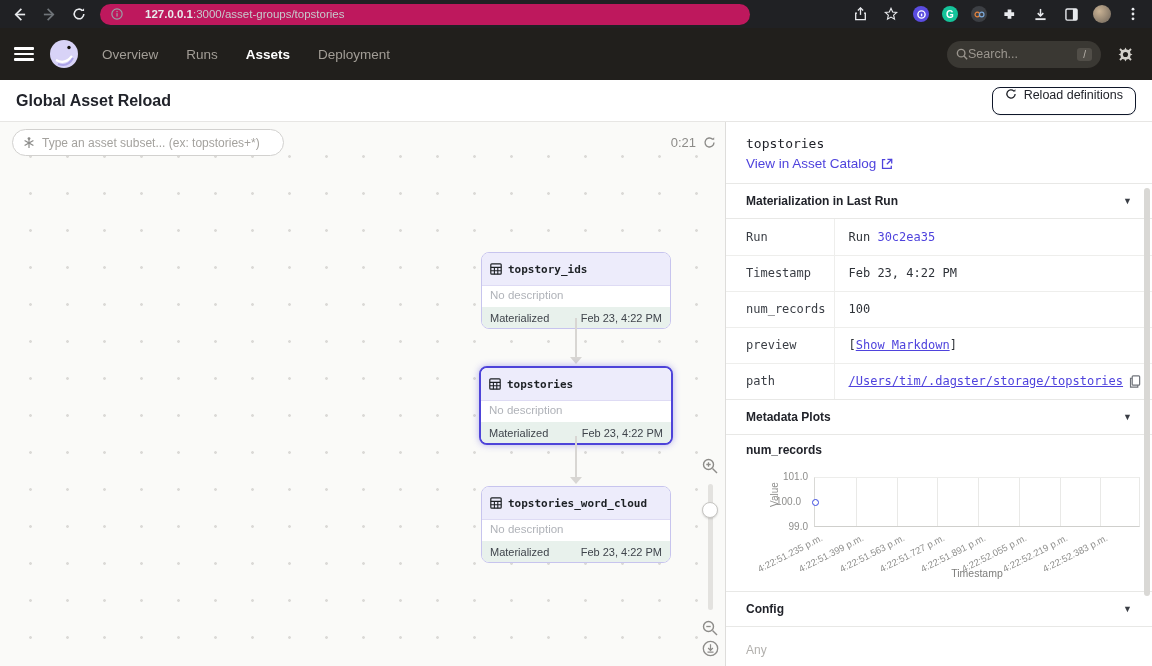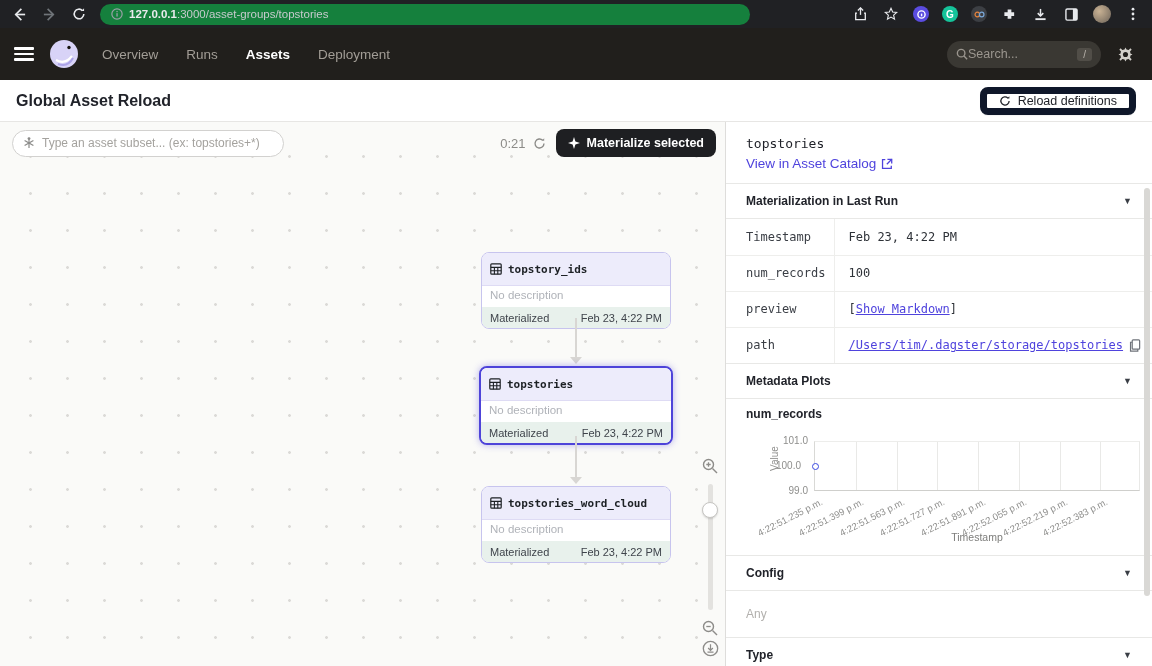--- a/index.html
+++ b/index.html
@@ -3,42 +3,42 @@
 <meta charset="utf-8">
 <style>
   * { box-sizing: border-box; margin: 0; padding: 0; }
   html,body { width:1152px; height:666px; overflow:hidden; }
   body { font-family:"Liberation Sans",sans-serif; background:#fff; position:relative; }
   svg { display:block; }
 
   
   .chrome { height:28px; background:#202124; display:flex; align-items:center; padding:0 10px; gap:12px; }
   .chrome-btn { width:18px; height:18px; display:flex; align-items:center; justify-content:center; flex:none; }
-  .urlbar { flex:1; max-width:650px; height:21px; background:#15803d; border-radius:11px; display:flex; align-items:center; gap:6px; padding:0 11px; color:#e8eaed; font-size:11.5px; }
+  .urlbar { flex:1; max-width:650px; height:21px; background:#be185d; border-radius:11px; display:flex; align-items:center; gap:22px; padding:0 11px; color:#e8eaed; font-size:11.5px; }
   .url-host { color:#e8eaed; font-weight:700; }
   .url-path { color:#c7cacd; }
   .chrome-right { display:flex; align-items:center; gap:13px; margin-left:auto; }
   .ext-dot { width:16px; height:16px; border-radius:50%; display:flex; align-items:center; justify-content:center; font-size:10px; font-weight:700; color:#fff; flex:none; }
   .avatar { width:18px; height:18px; border-radius:50%; background:radial-gradient(circle at 35% 35%, #c9b294, #6b6258); flex:none; }
 
   
   .dagnav { height:52px; background:#211f1c; display:flex; align-items:center; padding:0 14px; }
   .hamburger { width:20px; display:flex; flex-direction:column; gap:3px; margin-right:14px; cursor:pointer; }
   .hamburger i { height:2.5px; background:#fff; border-radius:1px; display:block; }
   .navlinks { display:flex; gap:28px; margin-left:22px; font-size:13.5px; }
   .navlink { color:#a29d96; cursor:pointer; }
   .navlink.active { color:#fff; font-weight:700; }
   .dag-search { margin-left:auto; width:154px; height:27px; background:#3a3833; border-radius:14px; display:flex; align-items:center; gap:0; padding:0 9px; color:#9b968f; font-size:12.5px; }
   .slash-badge { margin-left:auto; background:#514e48; color:#b7b2ab; border-radius:3px; font-size:10px; padding:1px 6px; }
   .gearbtn { margin-left:16px; margin-right:4px; }
 
   
   .pagehead { height:42px; background:#fff; border-bottom:1px solid #e7e6e4; display:flex; align-items:center; justify-content:space-between; padding:0 16px 0 16px; }
   .pagetitle { font-size:16px; font-weight:700; color:#21232a; }
-  .reload-btn { display:flex; align-items:center; gap:7px; height:28px; padding:0 12px; border:7px solid #0f172a; border-radius:8px; background:#fff; font-size:12.5px; color:#21232a; cursor:pointer; box-shadow:0 1px 1px rgba(0,0,0,.05);margin-left:28px; }
+  .reload-btn { display:flex; gap:7px; height:28px; padding:0 12px; border:1px solid #0f172a; border-radius:8px; background:#fff; font-size:12.5px; color:#21232a; cursor:pointer; box-shadow:0 1px 1px rgba(0,0,0,.05);margin-left:28px; }
 
   
   .content { display:flex; height:544px; }
   .graph { position:relative; width:726px; flex:none; border-right:1px solid #dedddb; background:#fafaf8; background-image:radial-gradient(circle, #dbdad7 1.3px, transparent 1.5px); background-size:37px 37px; background-position:12px 16px; }
 
   .gtoolbar { position:absolute; top:7px; left:12px; right:9px; display:flex; align-items:center; gap:10px; }
   .subset-input { width:272px; height:27px; background:#fff; border:1px solid #d2d1cf; border-radius:14px; display:flex; align-items:center; gap:7px; padding:0 10px; color:#a4a29e; font-size:12px; }
   .timer { margin-left:auto; display:flex; align-items:center; gap:7px; color:#8c8b88; font-size:13px; }
   .mat-btn { display:flex; align-items:center; gap:7px; height:28px; padding:0 12px; background:#1e1f22; color:#fff; border:none; border-radius:8px; font-size:12.5px; font-weight:600; cursor:pointer; }
 
@@ -251,28 +251,20 @@
       </div>
       <div class="timer">
         <span>0:21</span>
         <span>
           <svg width="13" height="13" viewBox="0 0 16 16">
               <path d="M13.5 8 a5.5 5.5 0 1 1 -1.6 -3.9" stroke="#8c8b88" stroke-width="1.7" fill="none"></path>
               <path d="M13.8 1.6 V4.6 H10.8 Z" fill="#8c8b88"></path>
             </svg>
         </span>
       </div>
-      <button class="mat-btn">
-        <span>
-          <svg width="12" height="12" viewBox="0 0 12 12">
-              <path d="M6 0 L7.4 4.6 L12 6 L7.4 7.4 L6 12 L4.6 7.4 L0 6 L4.6 4.6 Z" fill="#fff"></path>
-            </svg>
-        </span>
-        <span>Materialize selected</span>
-      </button>
     </div>
 
     <div class="node" style="left:481px; top:130px;">
       <div class="node-hd">
         <span>
           <svg width="12" height="12" viewBox="0 0 12 12">
               <rect x="0.8" y="0.8" width="10.4" height="10.4" rx="1" stroke="#1d2125" stroke-width="1.2" fill="none"></rect>
               <line x1="0.8" y1="4.4" x2="11.2" y2="4.4" stroke="#1d2125" stroke-width="1.1"></line>
               <line x1="0.8" y1="7.8" x2="11.2" y2="7.8" stroke="#1d2125" stroke-width="1.1"></line>
               <line x1="4.4" y1="4.4" x2="4.4" y2="11.2" stroke="#1d2125" stroke-width="1.1"></line>
@@ -380,20 +372,24 @@
       </div>
     </div>
 
     <div class="sechead bb">
       <span>Materialization in Last Run</span>
       <span class="caret">▼</span>
     </div>
 
     <table class="mtable">
       <tbody>
+          <tr>
+        <td class="lbl">Run</td>
+        <td class="val"><span>Run </span><span class="runlink">30c2ea35</span></td>
+      </tr>
       <tr>
         <td class="lbl">Timestamp</td>
         <td class="val">Feb 23, 4:22 PM</td>
       </tr>
       <tr>
         <td class="lbl">num_records</td>
         <td class="val">100</td>
       </tr>
       <tr>
         <td class="lbl">preview</td>

